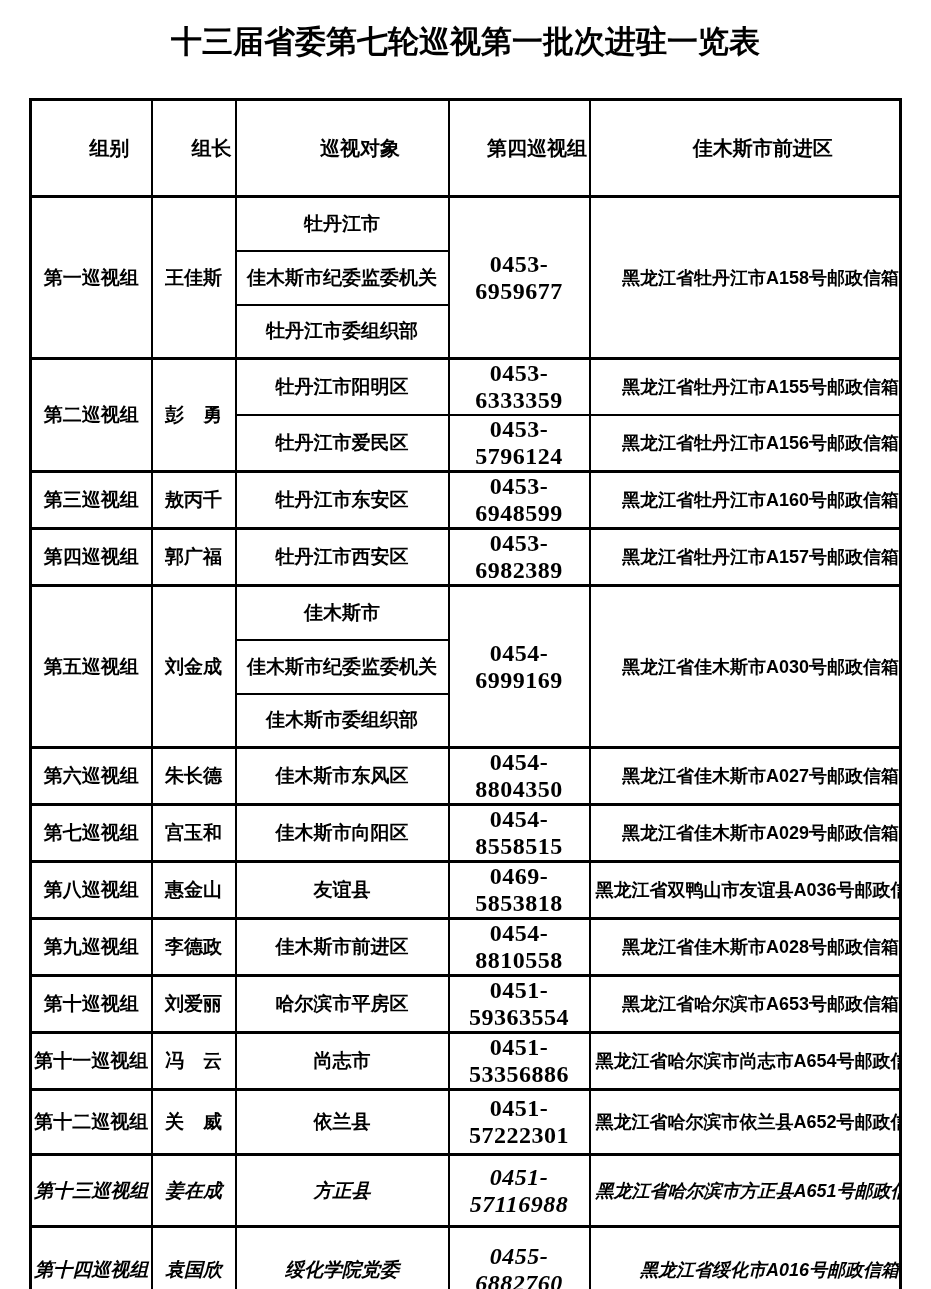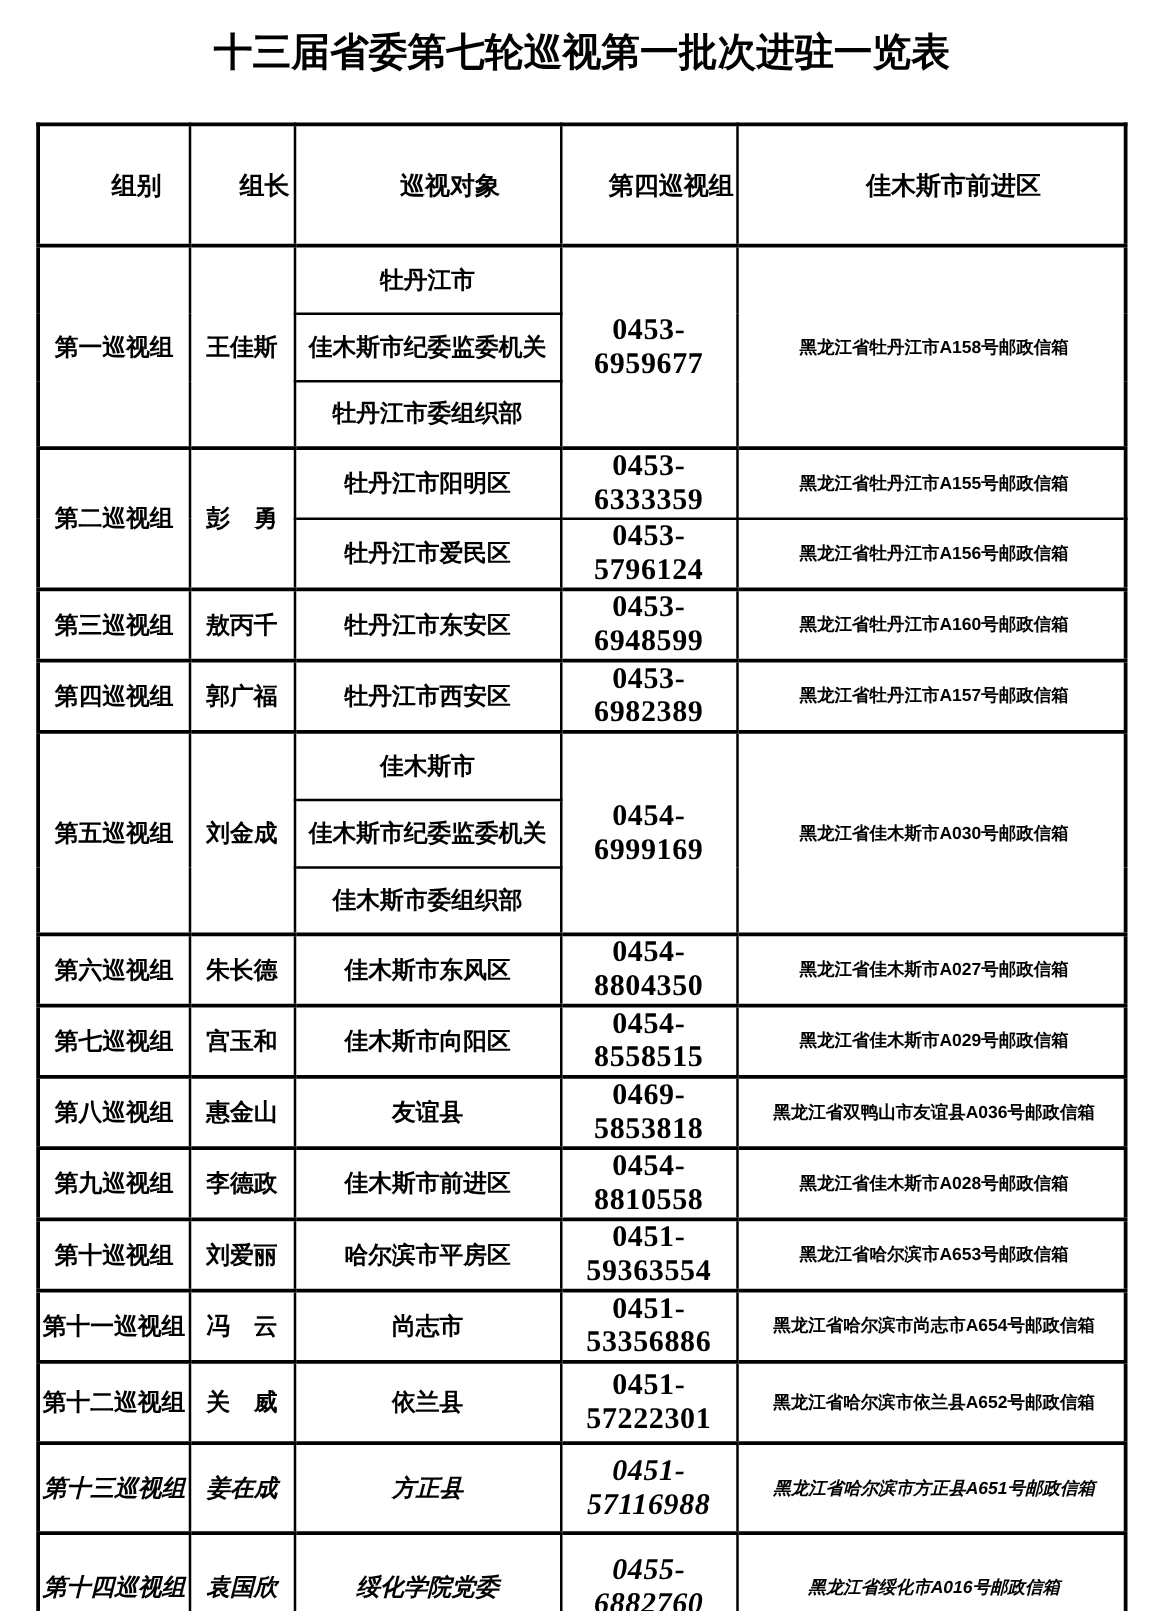--- a/index.html
+++ b/index.html
@@ -45,24 +45,24 @@
   }
   thead tr { height: 97px; }
   th { font-size: 20px; padding-left: 36px; }
   tr.gs td { border-top-width: 3px; }
   td.col-phone {
     font-family: "Liberation Serif", serif;
     font-size: 24px;
     letter-spacing: 0.5px;
   }
   td.col-mail {
-    text-align: center;
+    text-align: right;
     padding-left: 5px;
     white-space: nowrap;
-    font-size: 14px;
+    font-size: 18px;
   }
   tr.rh-sub  { height: 54px; }
   tr.rh-std  { height: 52px; }
   tr.rh-11   { height: 55px; }
   tr.rh-12   { height: 65px; }
   tr.rh-13   { height: 72px; font-style: italic; }
   tr.rh-14   { height: 86px; font-style: italic; }
 </style>
 </head>
 <body>

